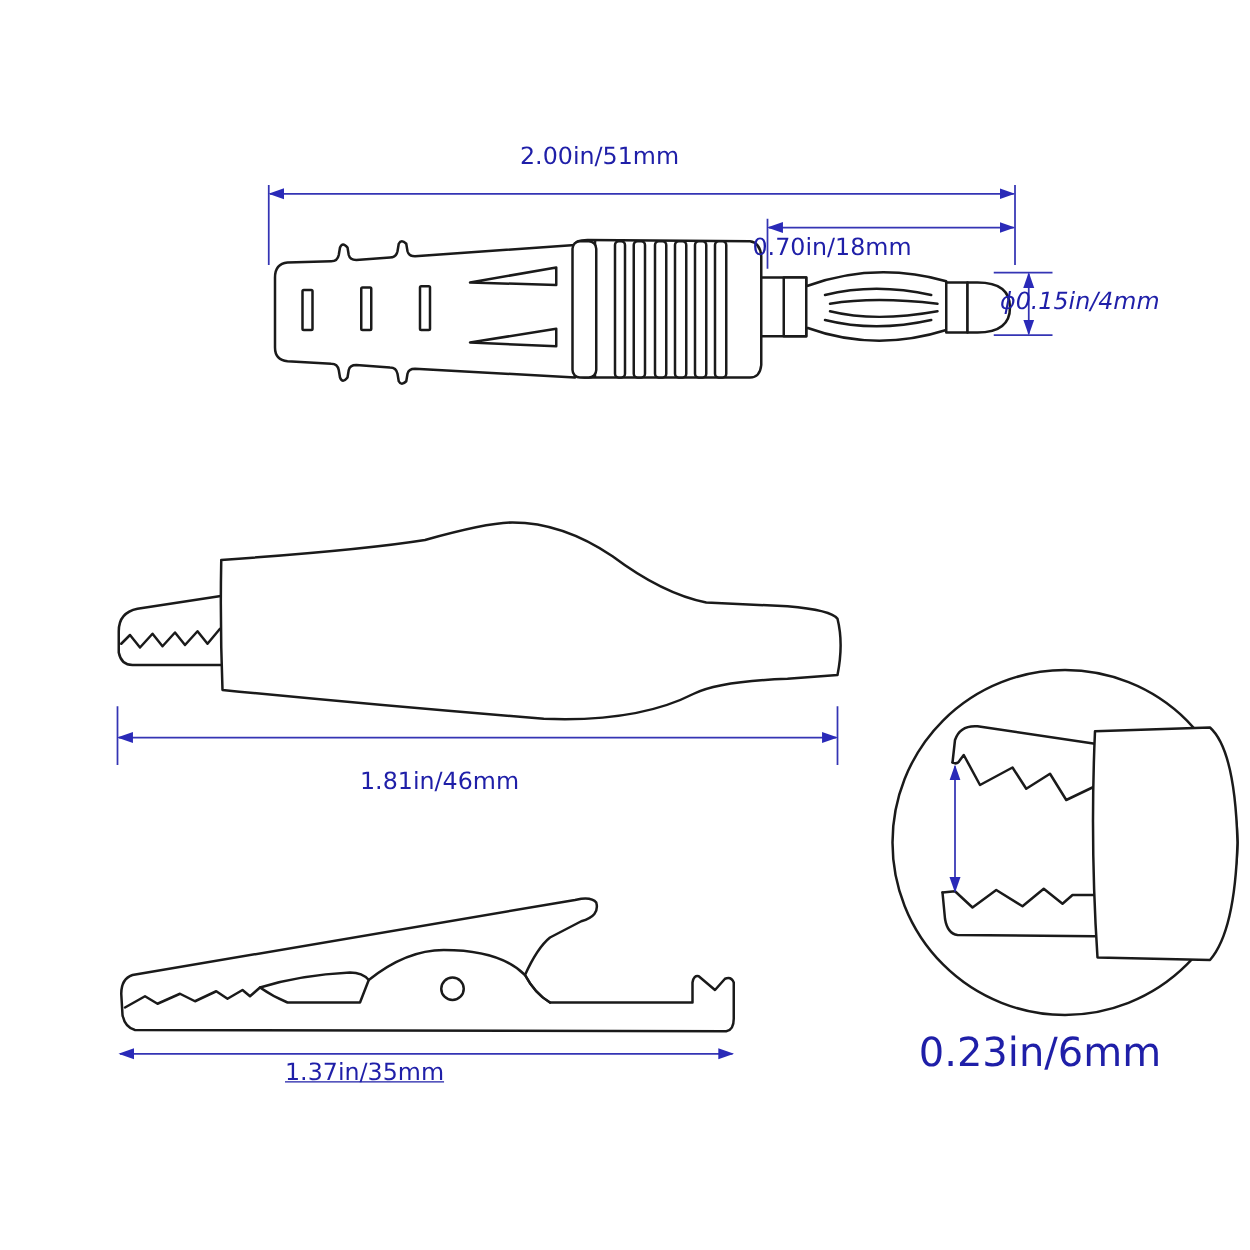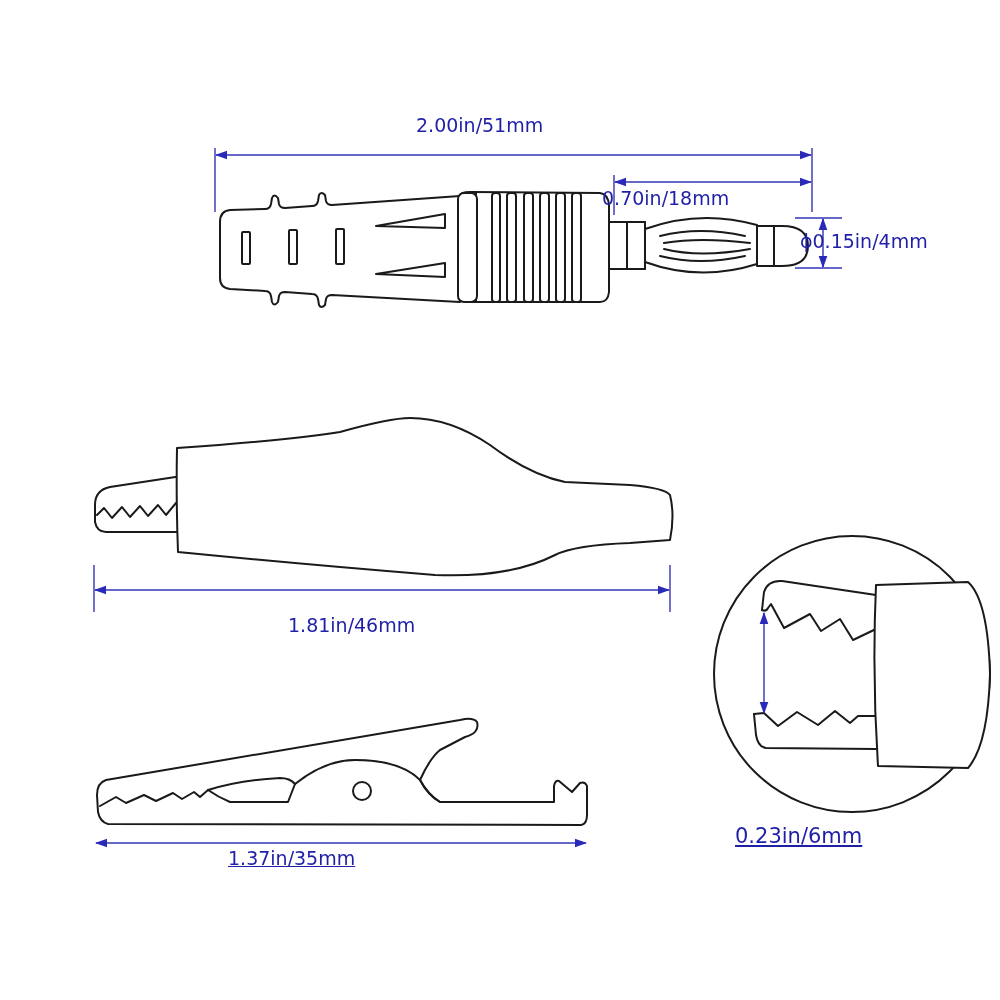--- a/index.html
+++ b/index.html
@@ -1,19 +1,19 @@
 <!DOCTYPE html>
 <html><head>
   <meta charset="utf-8">
   <style>
     html, body { margin: 0; padding: 0; background: #ffffff; }
     body { width: 1000px; height: 1000px; position: relative; overflow: hidden; font-family: "DejaVu Sans", sans-serif; }
     .canvas { position: absolute; left: 0; top: 0; width: 1000px; height: 1000px; padding-left: 40px; }
     .lbl { position: absolute; color: #1f1fa8; font-family: "DejaVu Sans", sans-serif; font-size: 19px; white-space: nowrap; line-height: 1; }
-    .lbl.big { font-size: 21px; text-decoration: underline; }
+    .lbl.big { font-size: 32px; }
     svg .outline { fill: #ffffff; stroke: #1a1a1a; stroke-width: 2; stroke-linejoin: round; stroke-linecap: round; }
     svg .line { fill: none; stroke: #1a1a1a; stroke-width: 2; stroke-linejoin: round; stroke-linecap: round; }
     svg .dim { fill: none; stroke: #3434b4; stroke-width: 1.4; }
     svg .arrow { fill: #2a2ab8; stroke: none; }
   </style>
 </head>
 <body>
 
 <div class="canvas">
   <svg width="1000" height="1000" viewBox="0 0 1000 1000" xmlns="http://www.w3.org/2000/svg">
@@ -117,17 +117,17 @@
 
       <g>
         <line class="dim" x1="724" y1="613" x2="724" y2="713" marker-start="url(#ah)" marker-end="url(#ah)"></line>
       </g>
     </g>
   </svg>
 
   
   <div class="lbl" style="left:416px; top:116px;">2.00in/51mm</div>
   <div class="lbl" style="left:602px; top:189px;">0.70in/18mm</div>
-  <div class="lbl" style="left:800px; top:232px;">ϕ0.15in/4mm</div>
+  <div class="lbl" style="left:800px; top:232px;font-style:italic;">ϕ0.15in/4mm</div>
   <div class="lbl" style="left:288px; top:616px;">1.81in/46mm</div>
   <div class="lbl" style="left:228px; top:849px;text-decoration:underline;">1.37in/35mm</div>
   <div class="lbl big" style="left:735px; top:826px;">0.23in/6mm</div>
 </div>
 
 </body></html>

